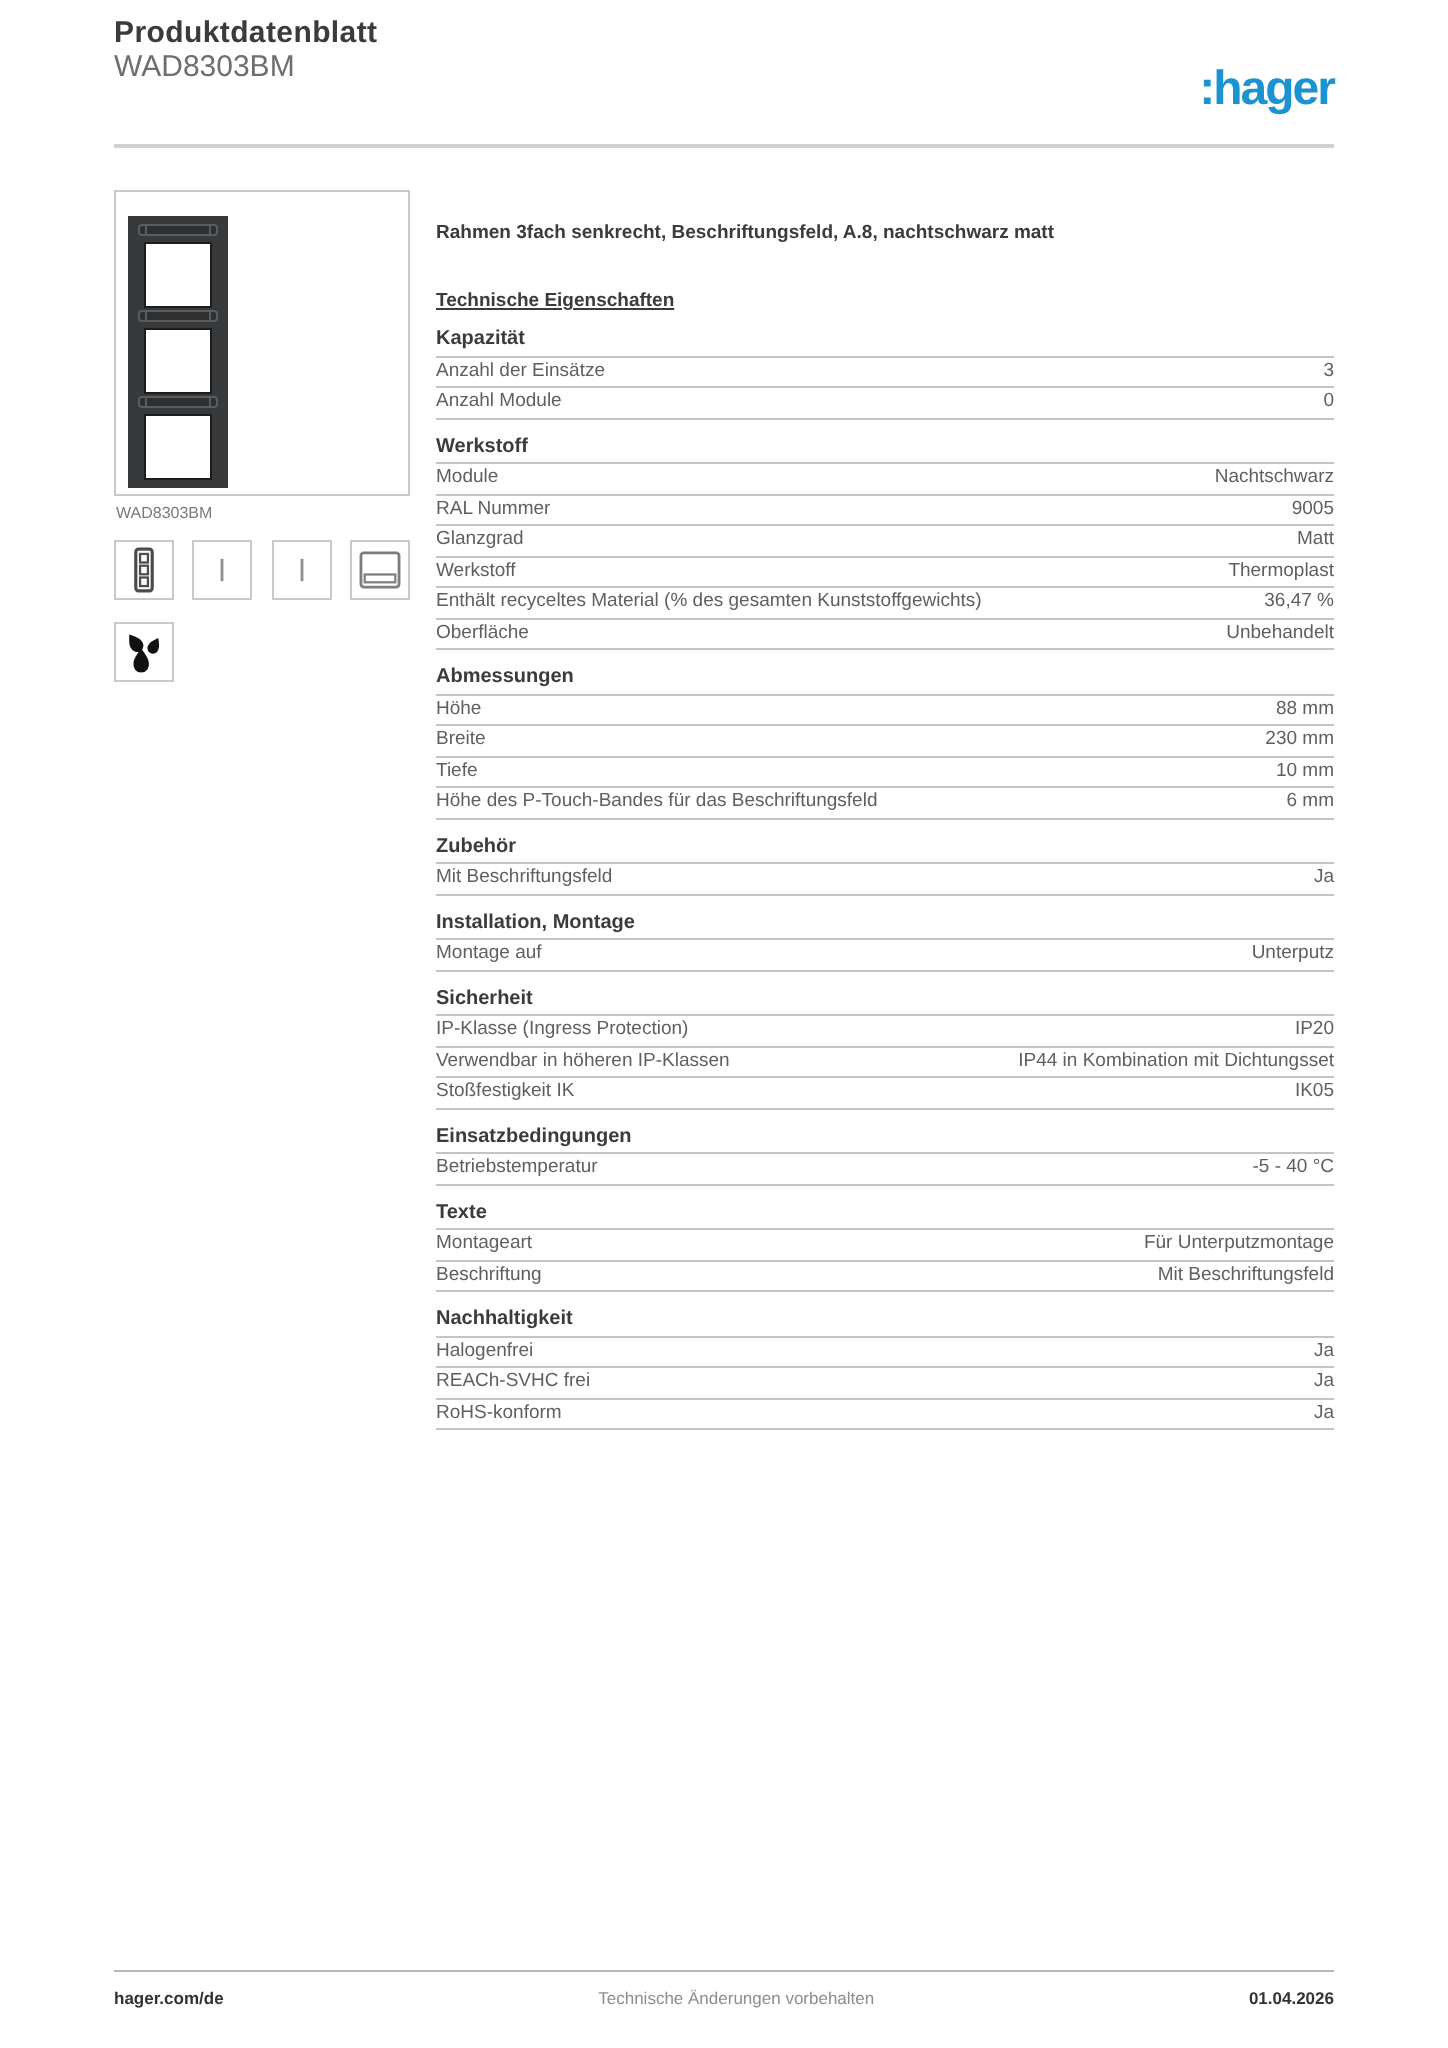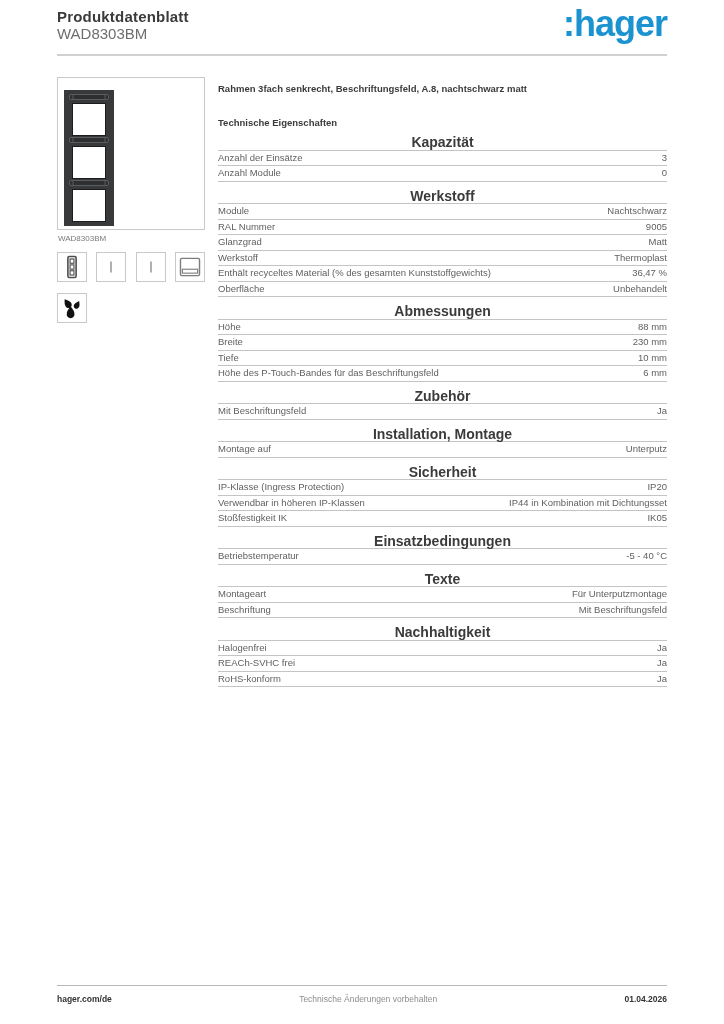--- a/index.html
+++ b/index.html
@@ -10,47 +10,46 @@
     font-family:"Liberation Sans", sans-serif;
     color:#3d3d3d;
     overflow:hidden;
   }
   .page-margin { margin:0 57px; }
 
   
   .header { padding-top:8px; display:flex; justify-content:space-between; align-items:flex-start; }
   .doc-type { font-size:15px; font-weight:bold; color:#3b3b3b; line-height:17px; letter-spacing:0.2px; }
   .product-id { font-size:15px; font-weight:normal; color:#6e6e6e; line-height:17px; }
-  .logo { font-size:36px; font-weight:bold; letter-spacing:-1px; line-height:30px; margin-top:1px; }
+  .logo { font-size:24px; font-weight:bold; letter-spacing:-1px; line-height:30px; margin-top:22px; }
   .header-divider { border-bottom:2px solid #d0d0d0; margin-top:12px; }
 
   
   .main { display:flex; gap:13px; padding-top:21px; }
   .left-col { width:148px; flex:0 0 148px; }
-  .right-col { flex:1; min-width:0; padding-top:6px; }
+  .right-col { flex:1; min-width:0; padding-top:6px;margin-top:10px; }
 
   
   .image-box { width:148px; height:153px; border:1px solid #c9c9c9; background:#fff; }
   .image-caption { font-size:8px; color:#7a7a7a; margin:4px 0 9px 1px; line-height:9px; }
 
   
   .icon-row { display:flex; justify-content:space-between; width:148px; }
   .icon-box { width:30px; height:30px; border:1px solid #c9c9c9; background:#fff; display:flex; align-items:center; justify-content:center; }
   .drop-row { margin-top:11px; }
 
   
   .description { font-size:9.5px; font-weight:bold; color:#3b3b3b; line-height:11px; }
-  .table-title { font-size:9.5px; font-weight:bold; color:#3b3b3b; line-height:11px; margin-top:23px; }
+  .table-title { font-size:9.5px; font-weight:bold; color:#3b3b3b; line-height:11px; margin-top:23px;text-decoration:underline; }
   #sections { margin-top:5px; }
   .section { margin-top:7px; }
   .section-title {
-    font-size:14px; font-weight:bold; color:#3b3b3b;
+    font-size:10px; font-weight:bold; color:#3b3b3b;
     line-height:10.5px; padding:2px 0 2px 0;
     border-bottom:1px solid #c4c4c4;
-    text-align:center;
   }
   .row {
     display:flex; justify-content:space-between; gap:12px;
     font-size:9.5px; color:#5f5f5f;
     line-height:10.5px; padding:2px 0;
     border-bottom:1px solid #c4c4c4;
   }
   .lbl { text-align:left; white-space:nowrap; }
   .val { text-align:right; white-space:nowrap; }
 

